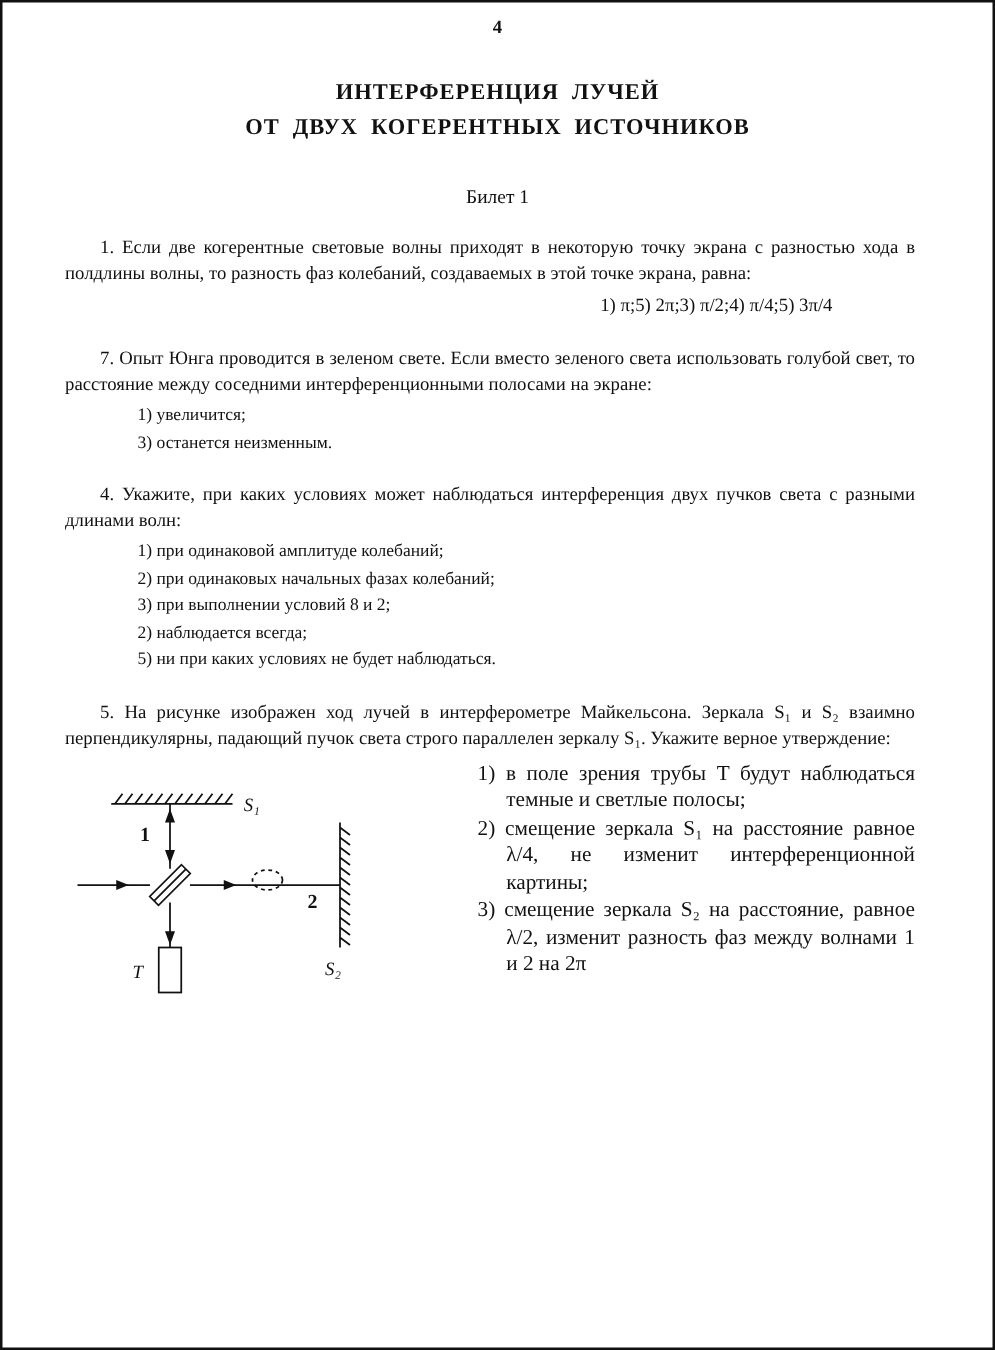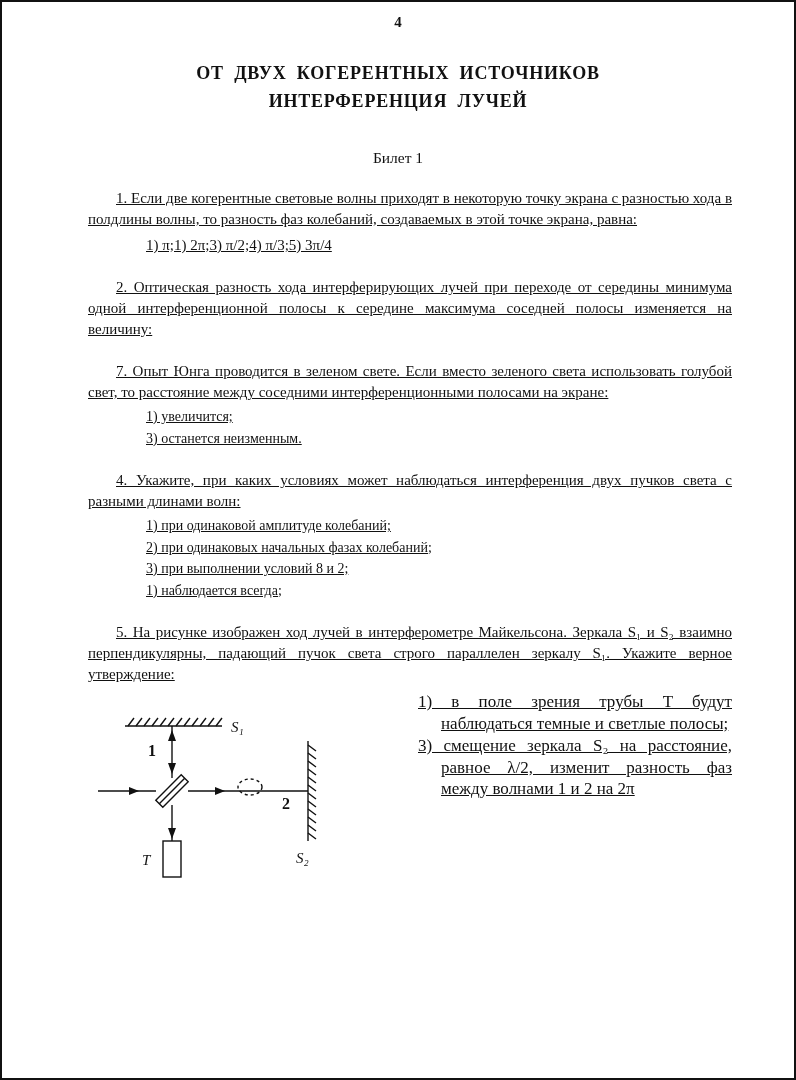--- a/index.html
+++ b/index.html
@@ -26,31 +26,31 @@
     letter-spacing:0.8px;
     word-spacing:5px;
     margin-top:28px;
   }
   .subtitle {
     text-align:center;
     font-weight:normal;
     font-size:15.5px;
     margin-top:34px;
   }
-  .content { padding:0 62px 0 86px;text-decoration:underline; }
+  .content { padding:0 62px 0 50px; }
   .stem {
     font-size:15px;
     line-height:21px;
     text-align:justify;
     text-indent:28px;
     margin:21px 0 3px 0;
   }
   .inline-answers {
     display:flex;
-    justify-content:flex-start;
+    justify-content:flex-end;
     font-size:15px;
     line-height:21px;
     padding:2px 66px 0 58px;
   }
   .list-answers {
     font-size:14px;
     line-height:21.5px;
     padding-left:58px;
   }
   .q5-row { display:flex; margin-top:4px; }
@@ -74,58 +74,58 @@
   .figtext-b { font-family:"Liberation Serif","DejaVu Serif",serif; font-size:16px; font-weight:bold; fill:#111; }
 </style>
 </head>
 <body>
 
 <div class="page">
 
   <div class="pageno">4</div>
 
   <div class="title">
+    <div>ИНТЕРФЕРЕНЦИЯ ЛУЧЕЙ</div>
     <div>ОТ ДВУХ КОГЕРЕНТНЫХ ИСТОЧНИКОВ</div>
-    <div>ИНТЕРФЕРЕНЦИЯ ЛУЧЕЙ</div>
   </div>
 
   <div class="subtitle">Билет 1</div>
 
   <div class="content">
 
     <div>
       <p class="stem">1. Если две когерентные световые волны приходят в некоторую точку экрана с разностью хода в полдлины волны, то разность фаз колебаний, создаваемых в этой точке  экрана, равна:</p>
       <div class="inline-answers">
         <span>1) π;</span>
-        <span>1) 2π;</span>
+        <span>5) 2π;</span>
         <span>3) π/2;</span>
-        <span>4) π/3;</span>
+        <span>4) π/4;</span>
         <span>5) 3π/4</span>
       </div>
     </div>
 
     <div>
-      <p class="stem">2. Оптическая разность хода интерферирующих лучей при переходе от середины минимума одной интерференционной полосы к середине максимума соседней полосы изменяется на величину:</p>
     </div>
 
     <div>
       <p class="stem">7. Опыт Юнга проводится в зеленом свете. Если вместо зеленого света использовать голубой свет, то расстояние между соседними интерференционными полосами на экране:</p>
       <div class="list-answers">
         <div>1) увеличится;</div>
         <div>3) останется неизменным.</div>
       </div>
     </div>
 
     <div>
       <p class="stem">4. Укажите, при каких условиях может наблюдаться интерференция двух пучков света с разными длинами волн:</p>
       <div class="list-answers">
         <div>1) при одинаковой амплитуде колебаний;</div>
         <div>2) при одинаковых начальных фазах колебаний;</div>
         <div>3) при выполнении условий 8 и 2;</div>
-        <div>1) наблюдается всегда;</div>
+        <div>2) наблюдается всегда;</div>
+        <div>5) ни при каких условиях не будет наблюдаться.</div>
       </div>
     </div>
 
     <div>
       <p class="stem">5. На рисунке изображен ход лучей в интерферометре Майкельсона. Зеркала S₁ и S₂ взаимно перпендикулярны, падающий пучок света строго параллелен зеркалу S₁. Укажите верное утверждение:</p>
       <div class="q5-row">
 
         <div class="fig-col">
           <svg width="300" height="200" viewBox="0 0 300 200">
 
@@ -170,20 +170,21 @@
               <polygon class="figarrow" points="82,138 78,127 86,127"></polygon>
             </g>
 
             <rect class="figline" x="73" y="140" width="18" height="36" fill="#ffffff"></rect>
             <text class="figtext" x="52" y="164">T</text>
           </svg>
         </div>
 
         <div class="q5-answers">
           <div class="ans">1) в поле зрения трубы T будут наблюдаться темные и светлые полосы;</div>
+          <div class="ans">2) смещение зеркала S₁ на расстояние равное λ/4, не изменит интерференционной картины;</div>
           <div class="ans">3) смещение зеркала S₂ на расстояние, равное λ/2, изменит разность фаз между волнами 1 и 2 на 2π</div>
         </div>
 
       </div>
     </div>
 
   </div>
 </div>
 
 </body></html>

